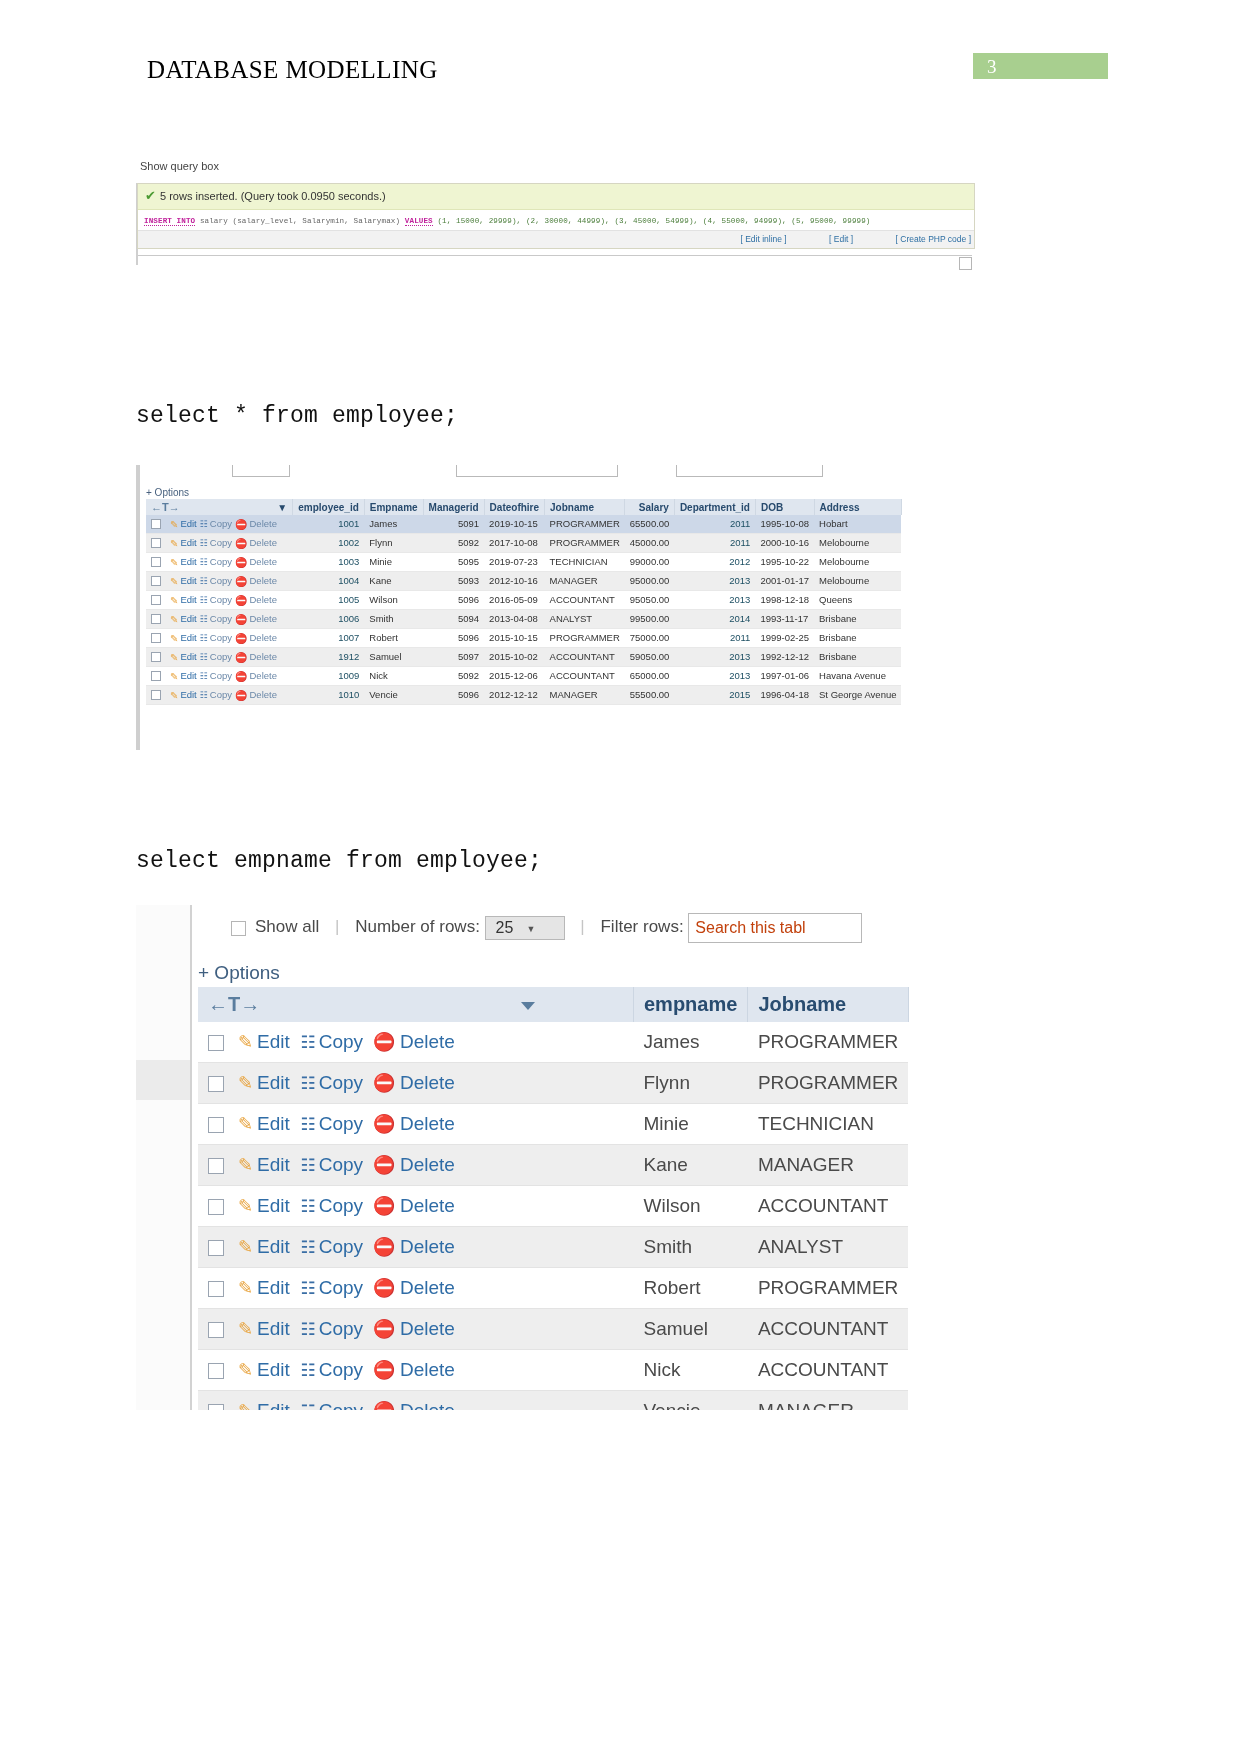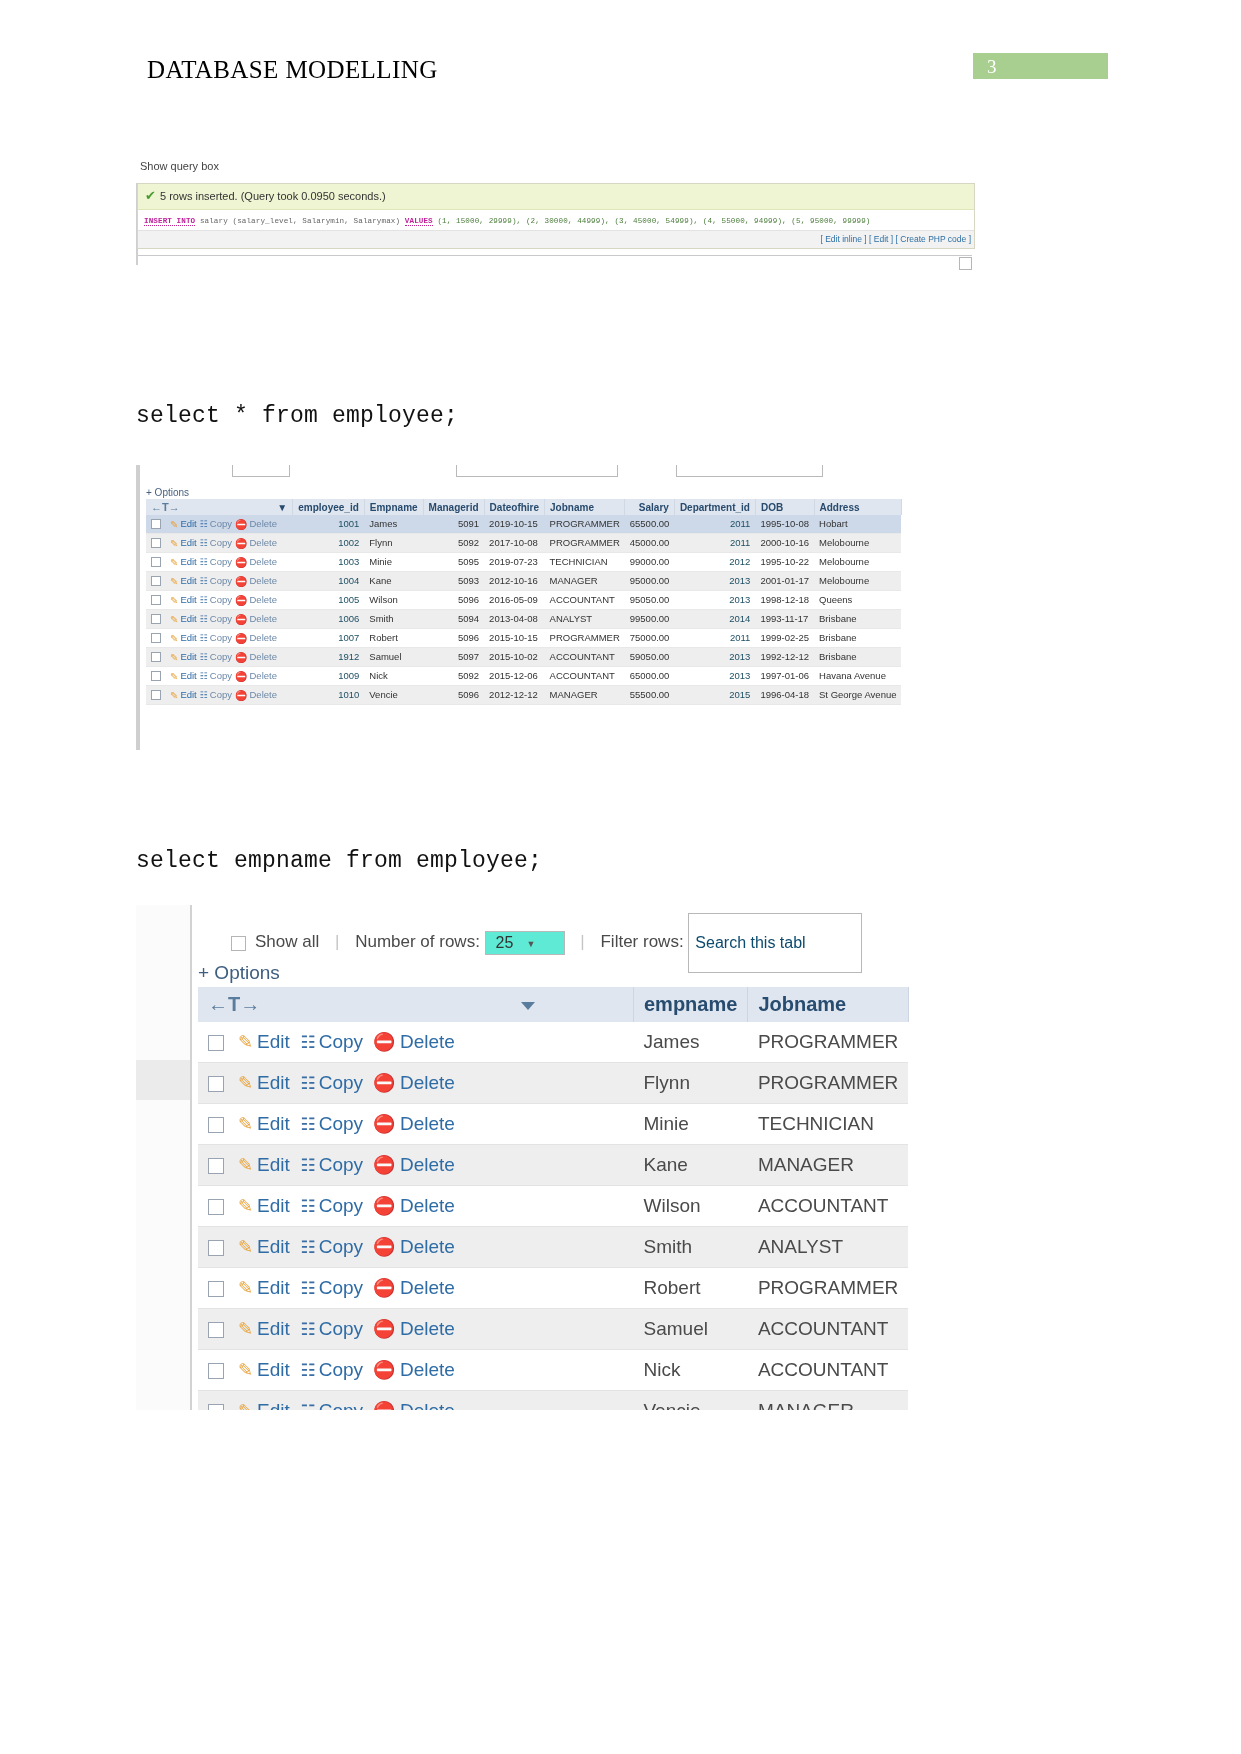--- a/index.html
+++ b/index.html
@@ -60,21 +60,21 @@
   .kw{color:#c0219b;font-weight:bold;border-bottom:1px dotted #c0219b;}
   .num{color:#4a7d3a;}
   .shot1 .linkbar{
     position:absolute;left:0;top:46px;width:836px;height:17px;
     background:#f2f2f2;border-top:1px solid #e2e2e2;
   }
   .shot1 .linkbar .lnk{
     position:absolute;right:3px;top:3px;
     font-family:"Liberation Sans", sans-serif;font-size:8.5px;color:#555;
   }
-  .shot1 .linkbar .lnk a{color:#2e6fa3;text-decoration:none;}
+  .shot1 .linkbar .lnk a{color:#2e6fa3;text-decoration:none;margin-left:40px;}
   .shot1 .ruler{
     position:absolute;left:2px;top:100px;width:834px;height:1px;background:#c9c9c9;
   }
   .shot1 .leftbar{
     position:absolute;left:0;top:28px;width:2px;height:82px;background:#cfcfcf;
   }
   .shot1 .corner{
     position:absolute;right:2px;top:102px;width:11px;height:11px;
     border:1px solid #b6b6b6;background:#fff;
   }
@@ -153,28 +153,28 @@
   .shot3 .toolbar{
     position:absolute;left:95px;top:8px;width:740px;height:34px;
     font-family:"Liberation Sans", sans-serif;font-size:17px;color:#4a4a4a;
   }
   .tb-chk{
     display:inline-block;width:13px;height:13px;border:1px solid #b5b5b5;
     background:#fff;vertical-align:middle;margin-right:9px;
   }
   .tb-sep{display:inline-block;color:#c5c5c5;margin:0 11px;}
   .tb-select{
-    display:inline-block;border:1px solid #b8b8b8;background:#5eead4;
+    display:inline-block;border:1px solid #b8b8b8;background:#e5e5e5;
     padding:2px 6px 2px 10px;font-size:16px;color:#333;vertical-align:middle;
     min-width:62px;
   }
   .tb-caret{display:inline-block;margin-left:13px;font-size:9px;color:#555;vertical-align:middle;}
   .tb-input{
     display:inline-block;border:1px solid #b8b8b8;background:#fff;
-    padding:20px 6px;font-size:16px;color:#0c4a6e;vertical-align:middle;
+    padding:5px 6px;font-size:16px;color:#c2410c;vertical-align:middle;
     width:160px;overflow:hidden;white-space:nowrap;
   }
   .shot3 .opt2{
     position:absolute;left:62px;top:57px;
     font-family:"Liberation Sans", sans-serif;font-size:19px;color:#3f5f80;
   }
   table.grid2{
     position:absolute;left:62px;top:82px;border-collapse:collapse;
     font-family:"Liberation Sans", sans-serif;
   }

